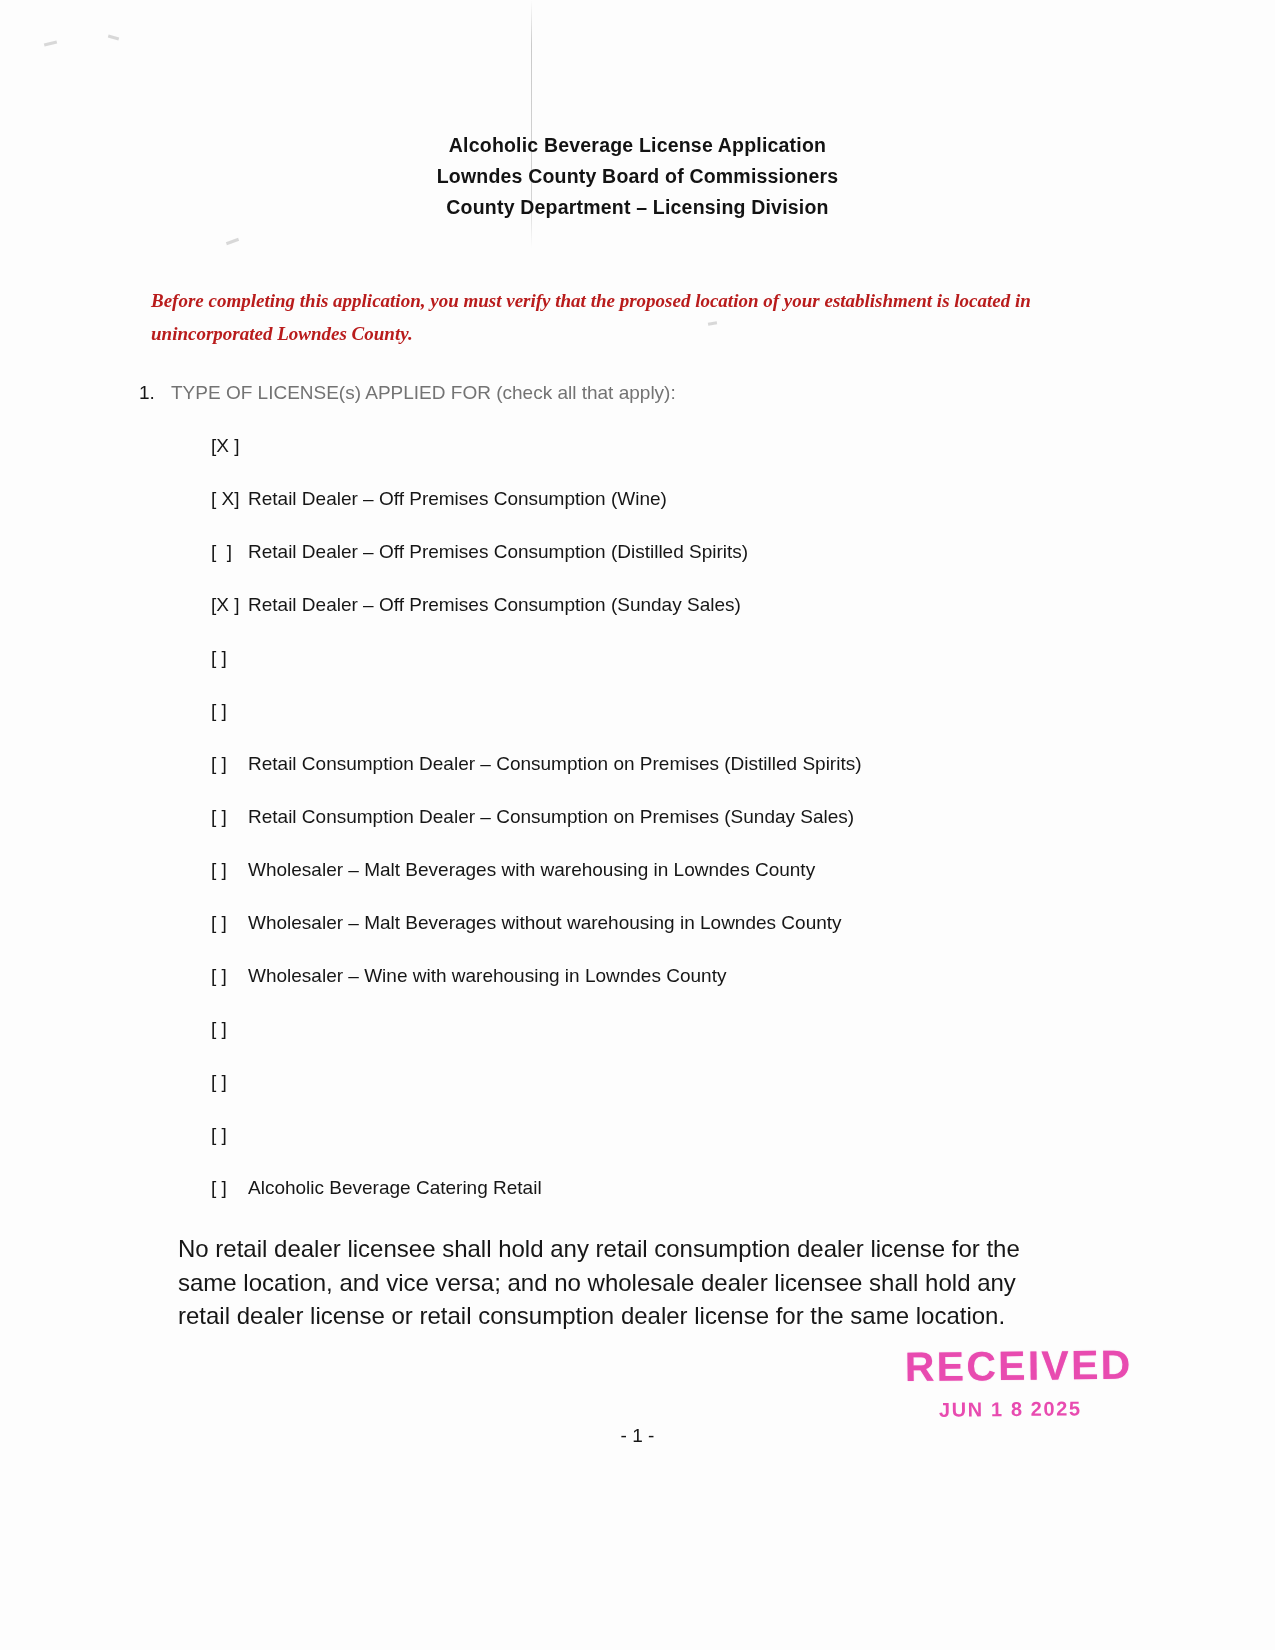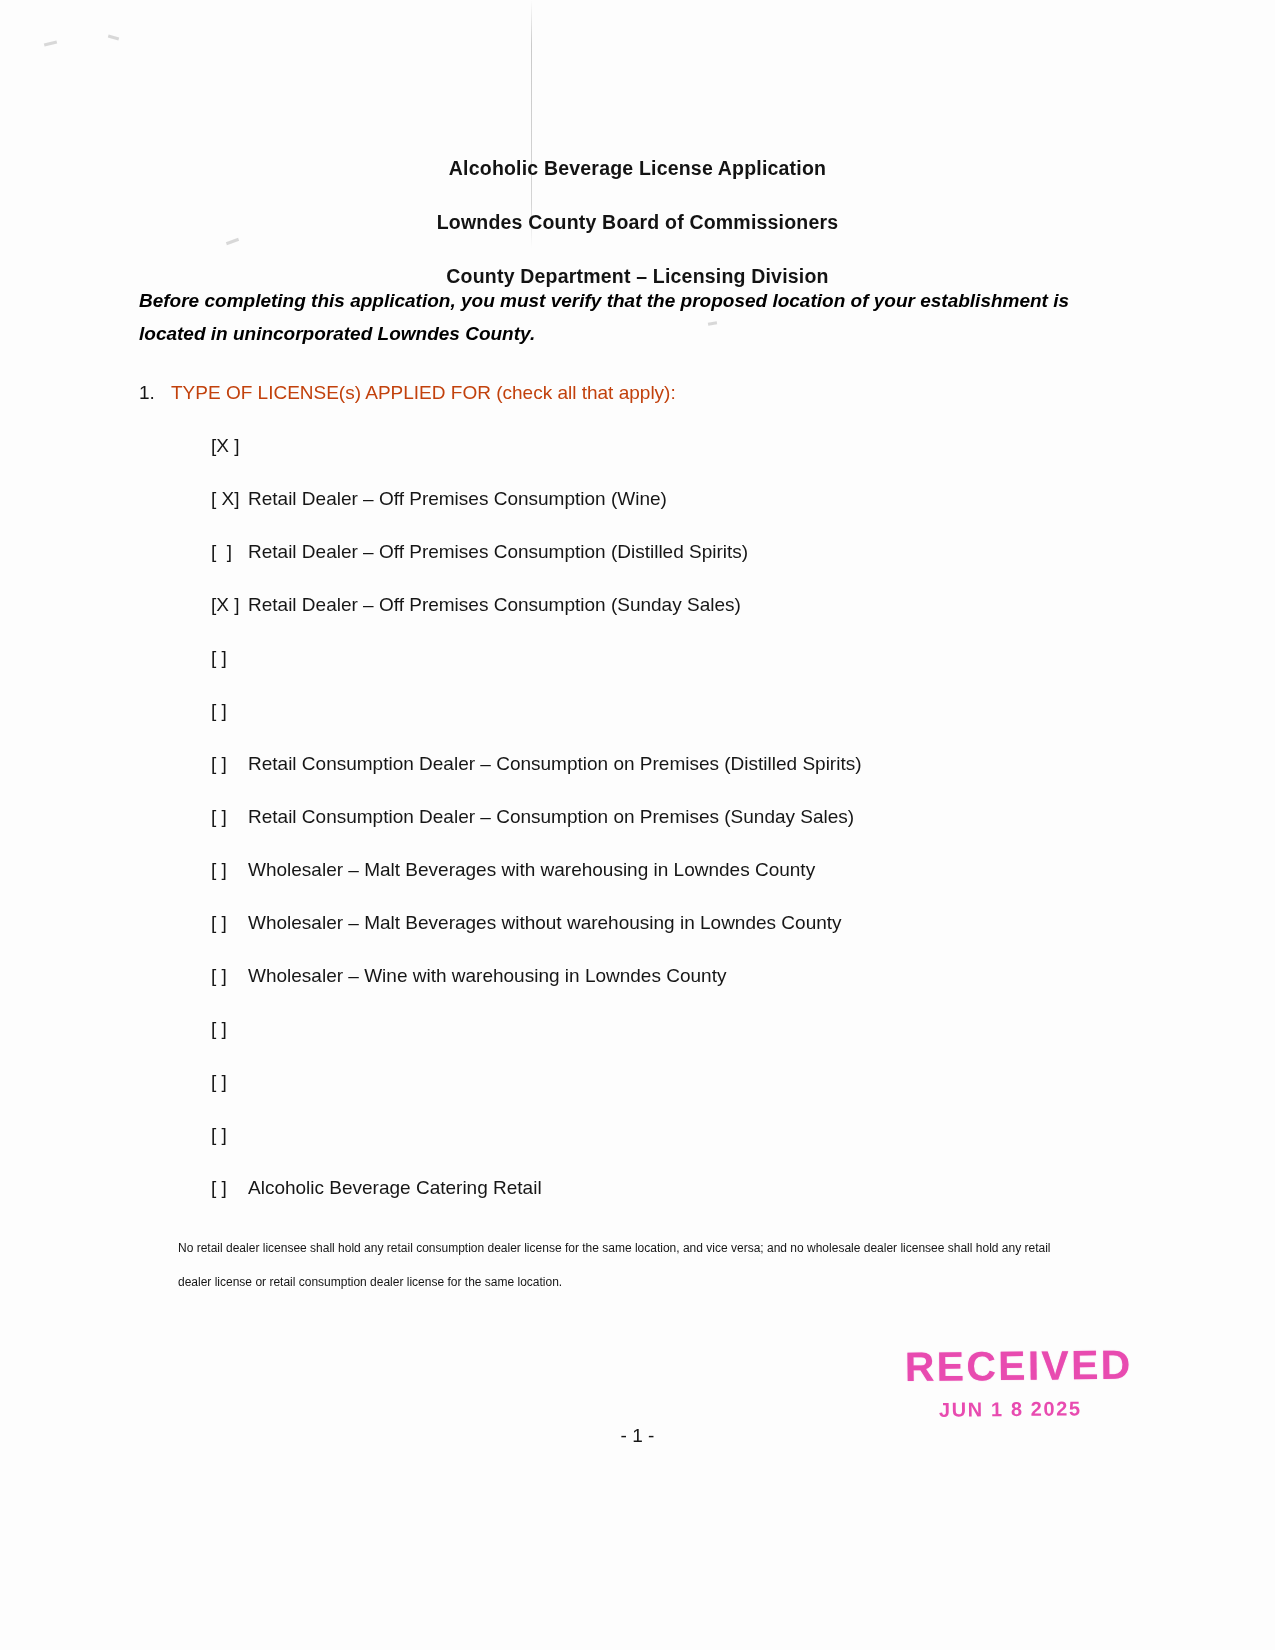--- a/index.html
+++ b/index.html
@@ -38,50 +38,50 @@
     left: 0;
     width: 1275px;
     text-align: center;
   }
   .title-line {
     font-size: 19.5px;
     font-weight: bold;
     letter-spacing: .01em;
     line-height: 31px;
     color: #131313;
-    margin-top: 23px;
   }
 
   .intro {
     position: absolute;
     top: 284px;
-    left: 139px;
+    left: 151px;
     width: 935px;
     font-size: 19px;
     font-weight: bold;
     font-style: italic;
     line-height: 33px;
-    color: #000000;
+    color: #b91c1c;
+    font-family: Liberation Serif, serif;
   }
 
   .q-number {
     position: absolute;
     top: 379px;
     left: 139px;
     font-size: 19px;
     line-height: 28px;
     color: #161616;
   }
   .q-text {
     position: absolute;
     top: 379px;
     left: 171px;
     font-size: 19px;
     line-height: 28px;
-    color: #c2410c;
+    color: #737373;
   }
 
   .options {
     position: absolute;
     top: 433px;
     left: 211px;
     width: 900px;
   }
   .option-row {
     display: flex;
@@ -99,21 +99,21 @@
   }
   .option-label {
     padding-left: 7px;
   }
 
   .closing {
     position: absolute;
     top: 1232px;
     left: 178px;
     width: 896px;
-    font-size: 12px;
+    font-size: 24px;
     line-height: 33.5px;
     color: #161616;
     text-align: left;
   }
 
   .page-number {
     position: absolute;
     top: 1425px;
     left: 0;
     width: 1275px;

